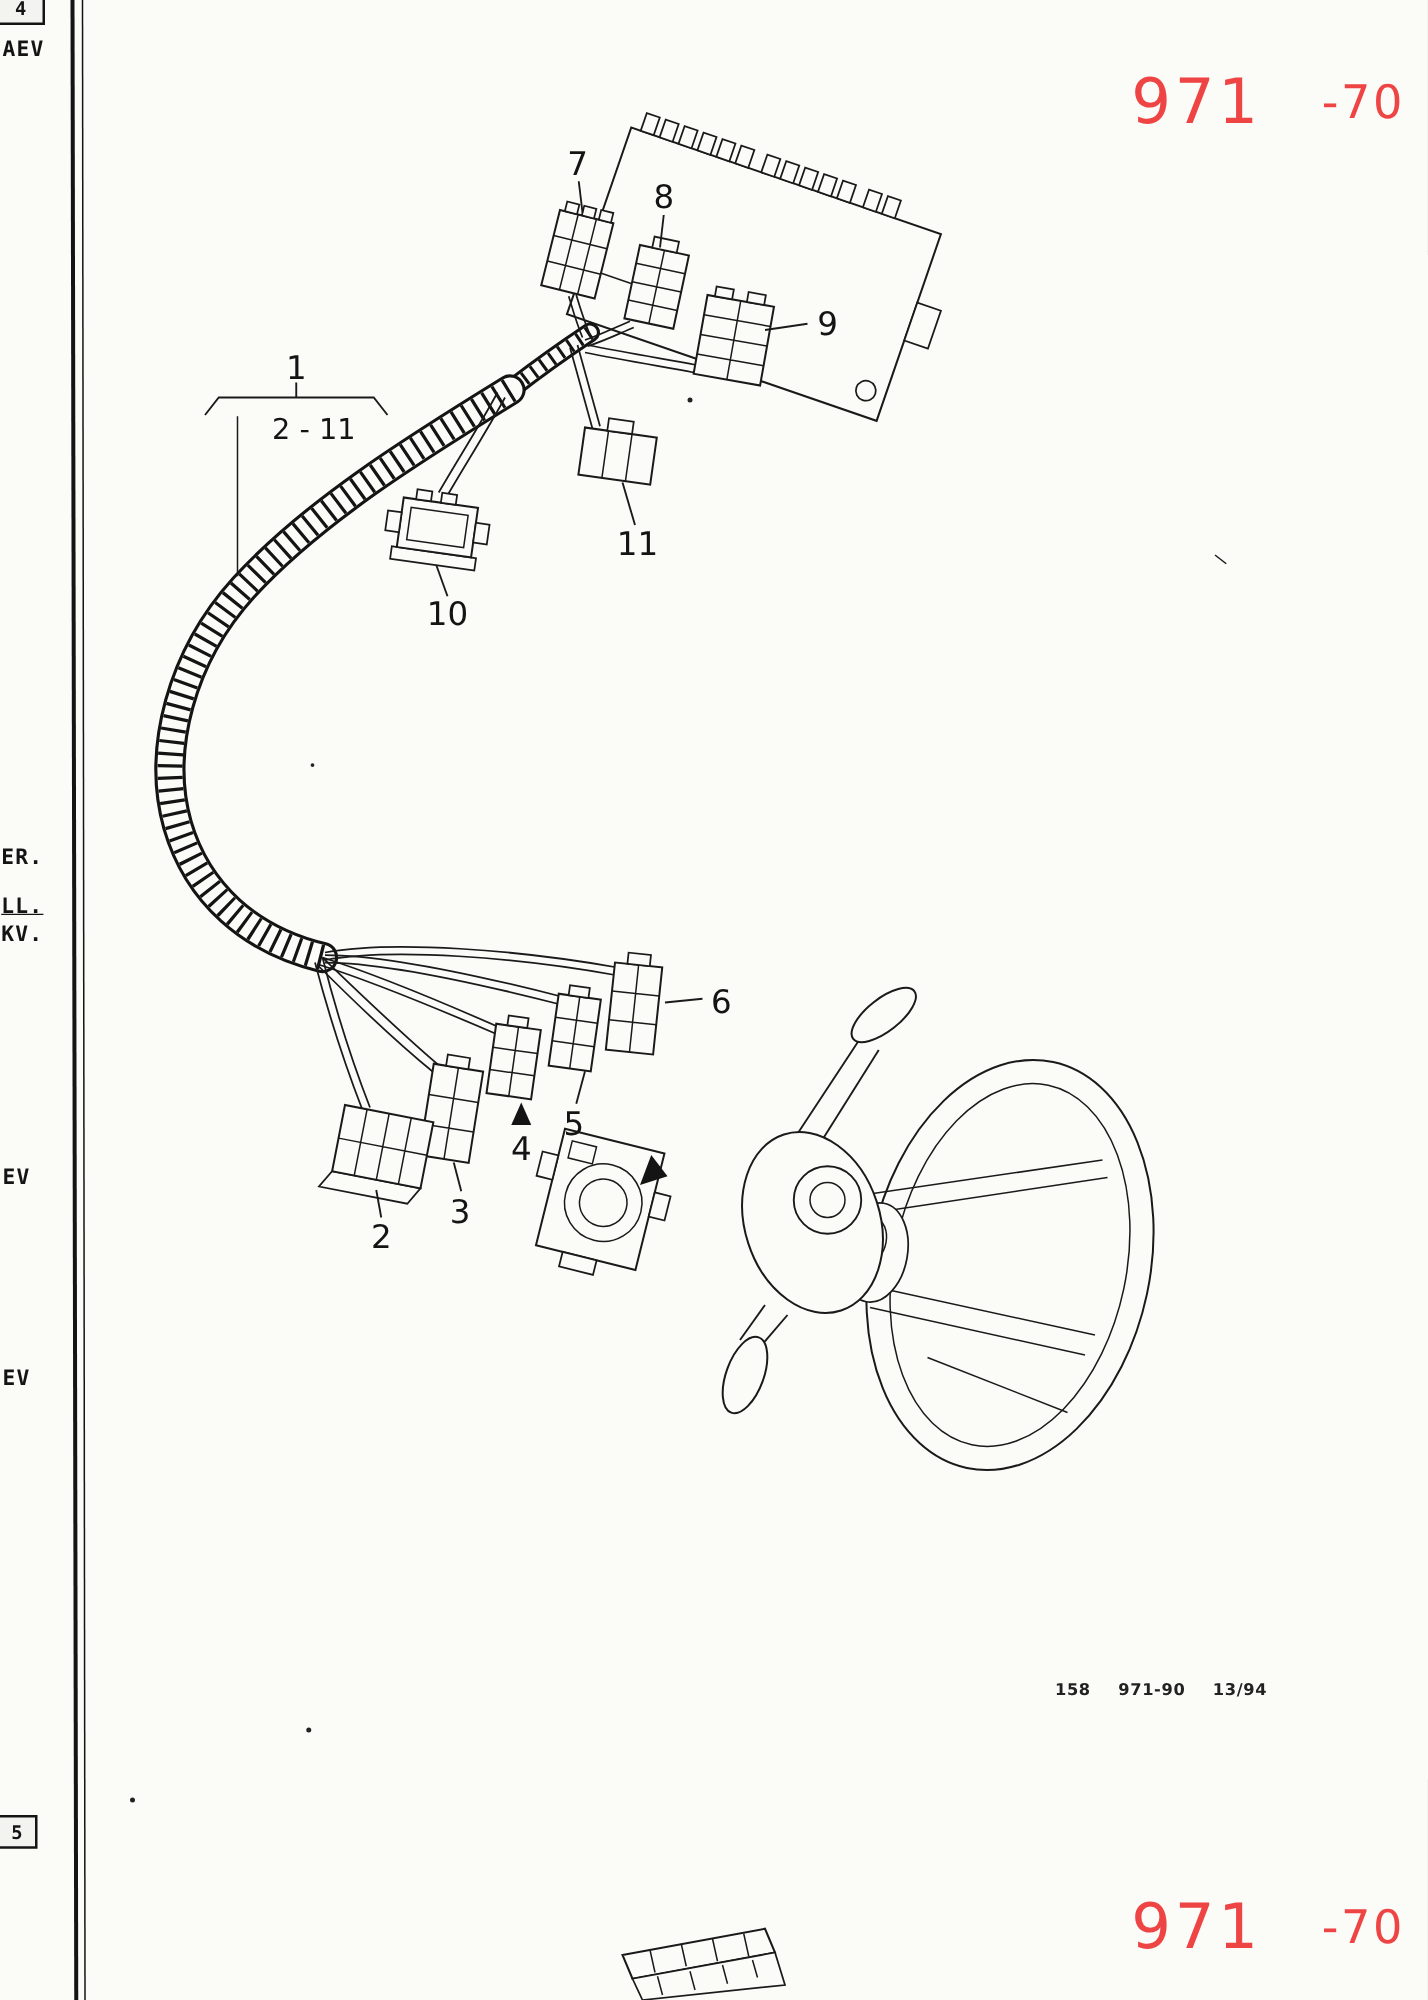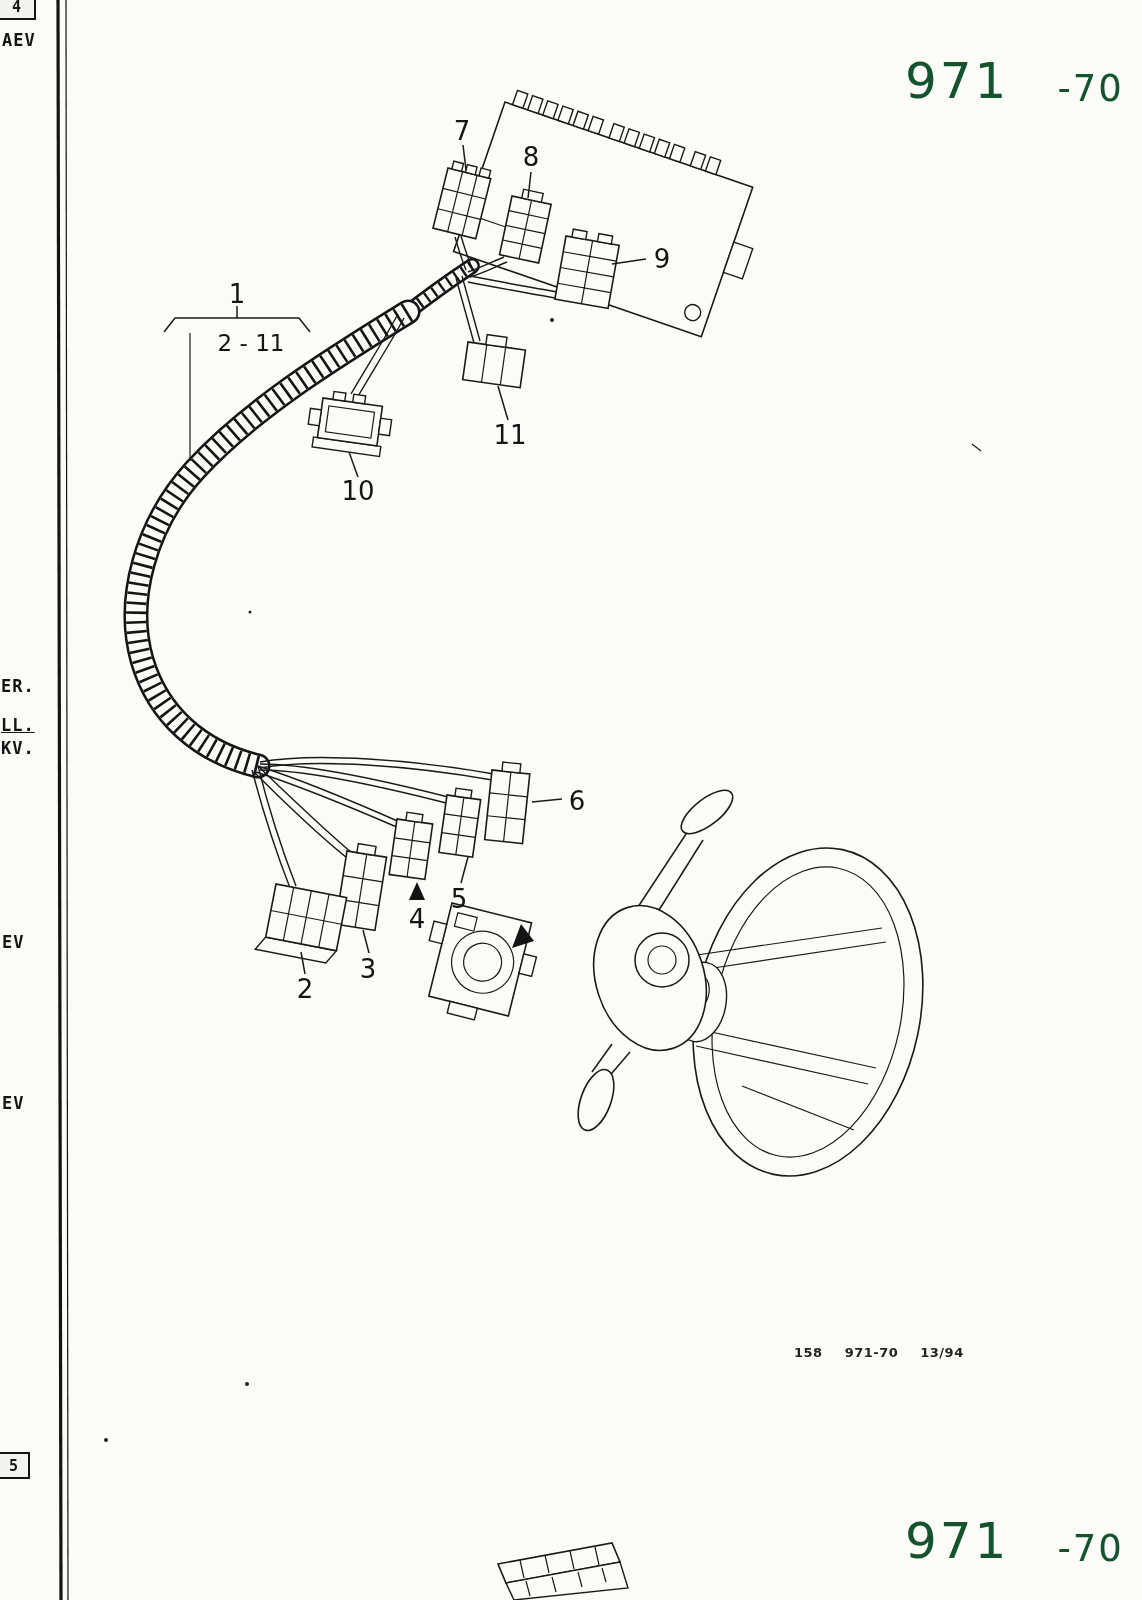--- a/index.html
+++ b/index.html
@@ -4,21 +4,21 @@
 <style>
   html,body { margin:0; padding:0; background:#e9e9e6; }
   .page {
     position:relative; width:1142px; height:1600px;
     background:#fbfbf8; overflow:hidden;
     font-family:"DejaVu Sans", sans-serif; color:#1a1a1a;
   }
   .page svg { position:absolute; left:0; top:0; }
   .txt { position:absolute; z-index:3; }
 
-  .code-block { display:flex; align-items:flex-end; color:#14532d; }
+  .code-block { display:flex; align-items:center; color:#ef4444; }
   .code-block .big   { font-size:50px; letter-spacing:3px; font-weight:400; }
   .code-block .small { font-size:37px; letter-spacing:2px; font-weight:400;margin-left:48px; }
 
   .margin-label {
     font-family:"DejaVu Sans Mono", monospace;
     font-weight:bold; font-size:17px; letter-spacing:1px; color:#141414;
   }
   .tab-box {
     position:absolute; z-index:4;
     border:2.5px solid #141414; background:#f3f3ef;
@@ -56,23 +56,23 @@
   <div class="txt margin-label" style="left:1px; top:715px;text-decoration:underline;">LL.</div>
   <div class="txt margin-label" style="left:1px; top:738px;">KV.</div>
   <div class="txt margin-label" style="left:2px; top:932px;">EV</div>
   <div class="txt margin-label" style="left:2px; top:1093px;">EV</div>
 
   <div class="txt code-block" style="left:905px; top:52px;">
     <span class="big">971</span>
     <span class="small">-70</span>
   </div>
 
-  <div class="txt footer-ref" style="left:794px; top:1345px;justify-content:center;">
+  <div class="txt footer-ref" style="left:844px; top:1345px;justify-content:center;">
     <span>158</span>
-    <span>971-70</span>
+    <span>971-90</span>
     <span>13/94</span>
   </div>
 
   <div class="txt code-block" style="left:905px; top:1512px;">
     <span class="big">971</span>
     <span class="small">-70</span>
   </div>
 
   <svg width="1142" height="1600" viewBox="0 0 1142 1600">
 

